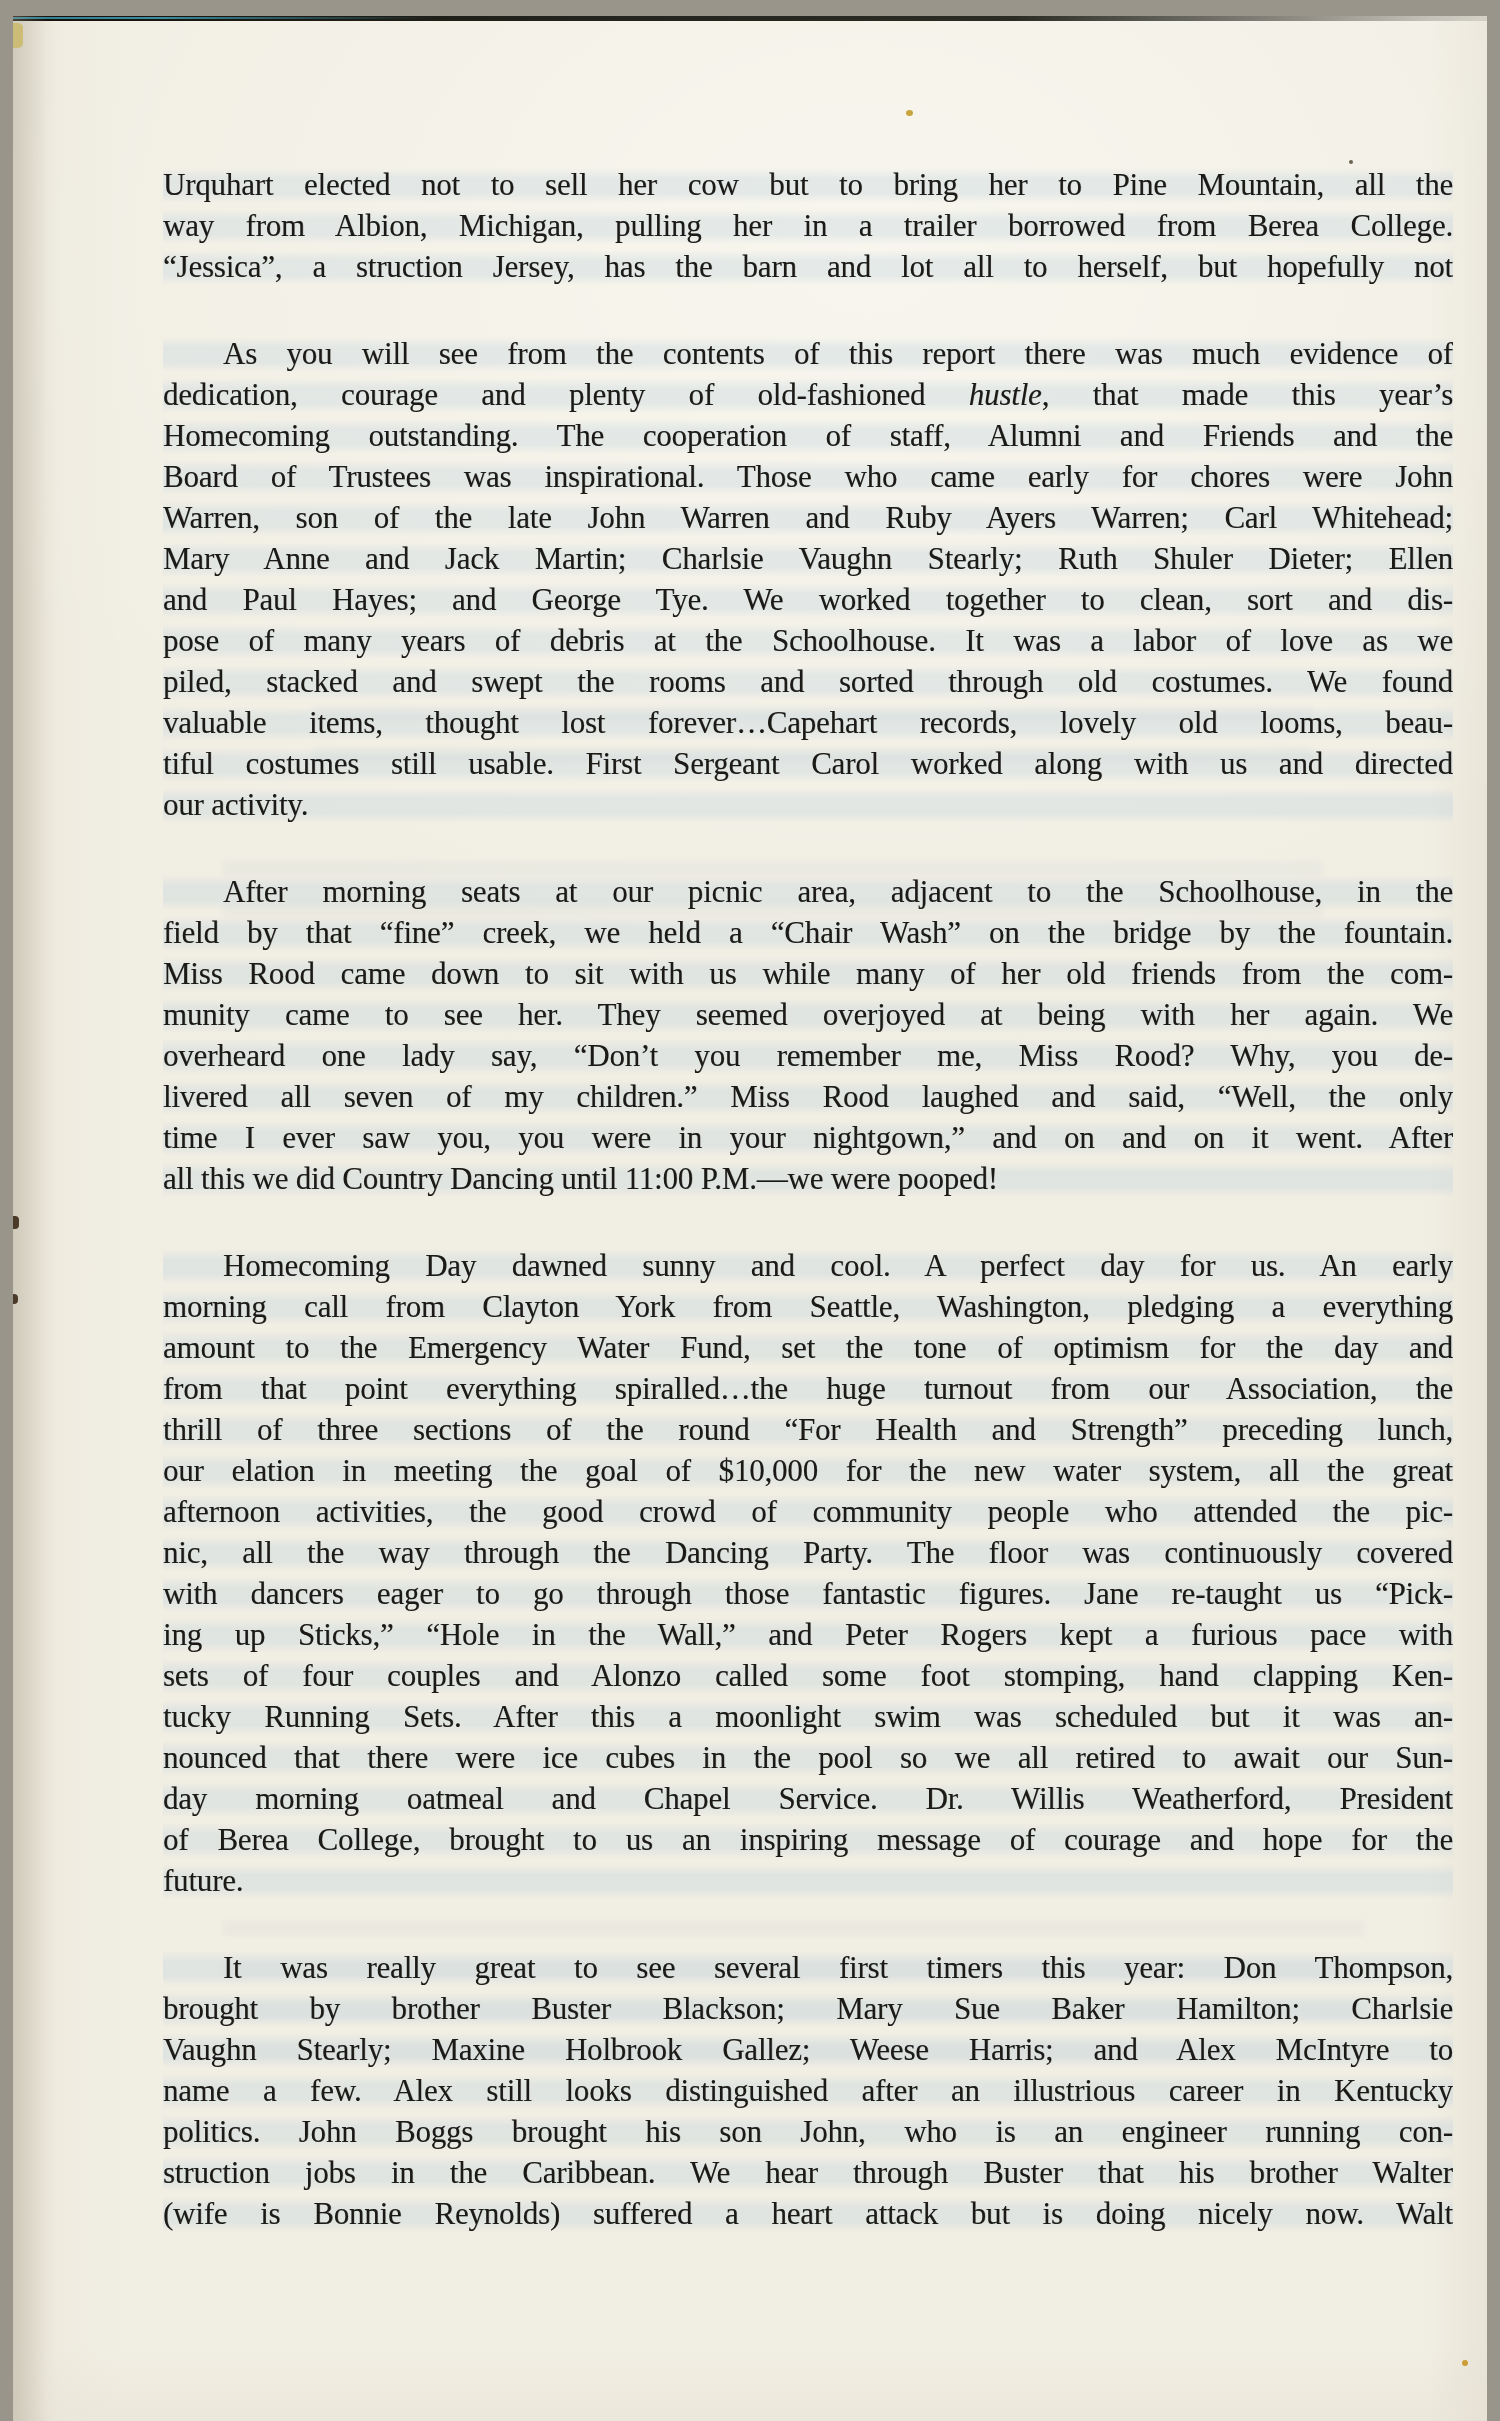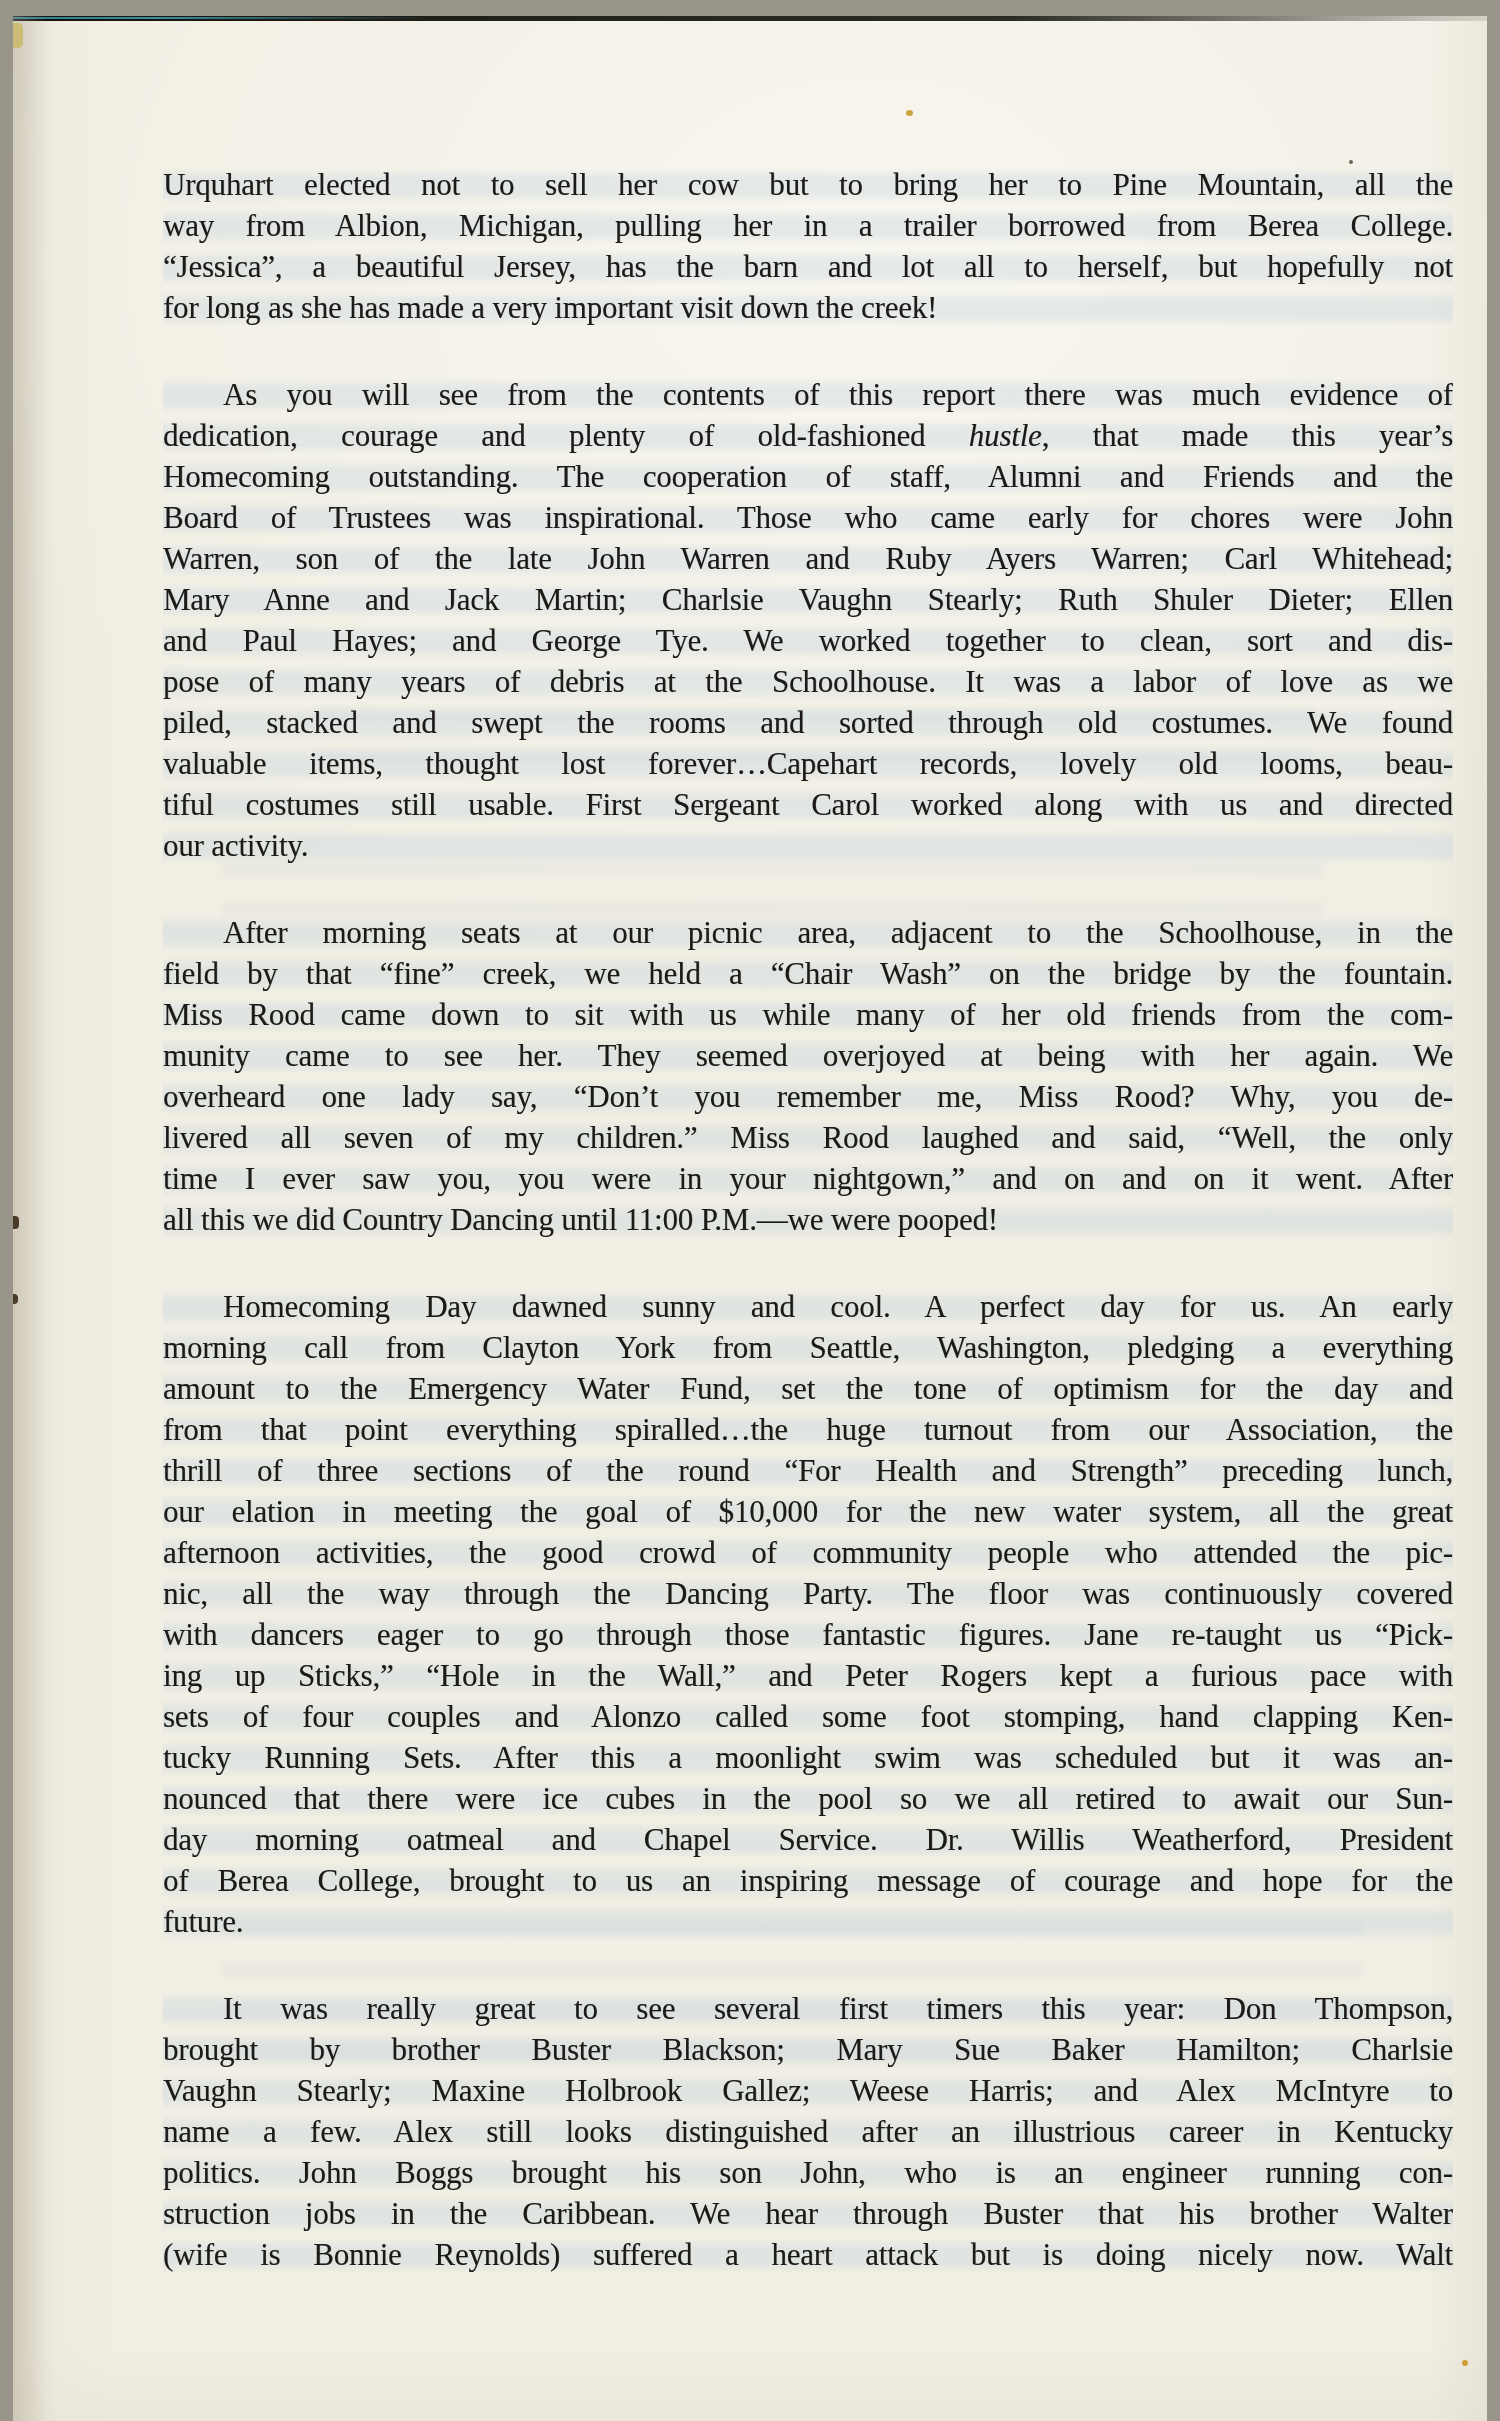--- a/index.html
+++ b/index.html
@@ -81,22 +81,21 @@
   <div class="speck g1"></div>
   <div class="speck g2"></div>
   <div class="speck d1"></div>
   <div class="edge-speck e1"></div>
   <div class="edge-speck e2"></div>
 
   <div class="text-block">
       <div class="para">
         <div class="line">Urquhart elected not to sell her cow but to bring her to Pine Mountain, all the</div>
         <div class="line">way from Albion, Michigan, pulling her in a trailer borrowed from Berea College.</div>
-        <div class="line">“Jessica”, a beautiful Jersey, has the barn and lot all to herself, but hopefully not</div>
-        <div class="line last">for long as she has made a very important visit down the creek!</div>
+        <div class="line">“Jessica”, a struction Jersey, has the barn and lot all to herself, but hopefully not</div>
       </div>
       <div class="para">
         <div class="line indent">As you will see from the contents of this report there was much evidence of</div>
         <div class="line"><span>dedication, courage and plenty of old-fashioned </span><i>hustle</i><span>, that made this year’s</span></div>
         <div class="line">Homecoming outstanding. The cooperation of staff, Alumni and Friends and the</div>
         <div class="line">Board of Trustees was inspirational. Those who came early for chores were John</div>
         <div class="line">Warren, son of the late John Warren and Ruby Ayers Warren; Carl Whitehead;</div>
         <div class="line">Mary Anne and Jack Martin; Charlsie Vaughn Stearly; Ruth Shuler Dieter; Ellen</div>
         <div class="line">and Paul Hayes; and George Tye. We worked together to clean, sort and dis-</div>
         <div class="line">pose of many years of debris at the Schoolhouse. It was a labor of love as we</div>

